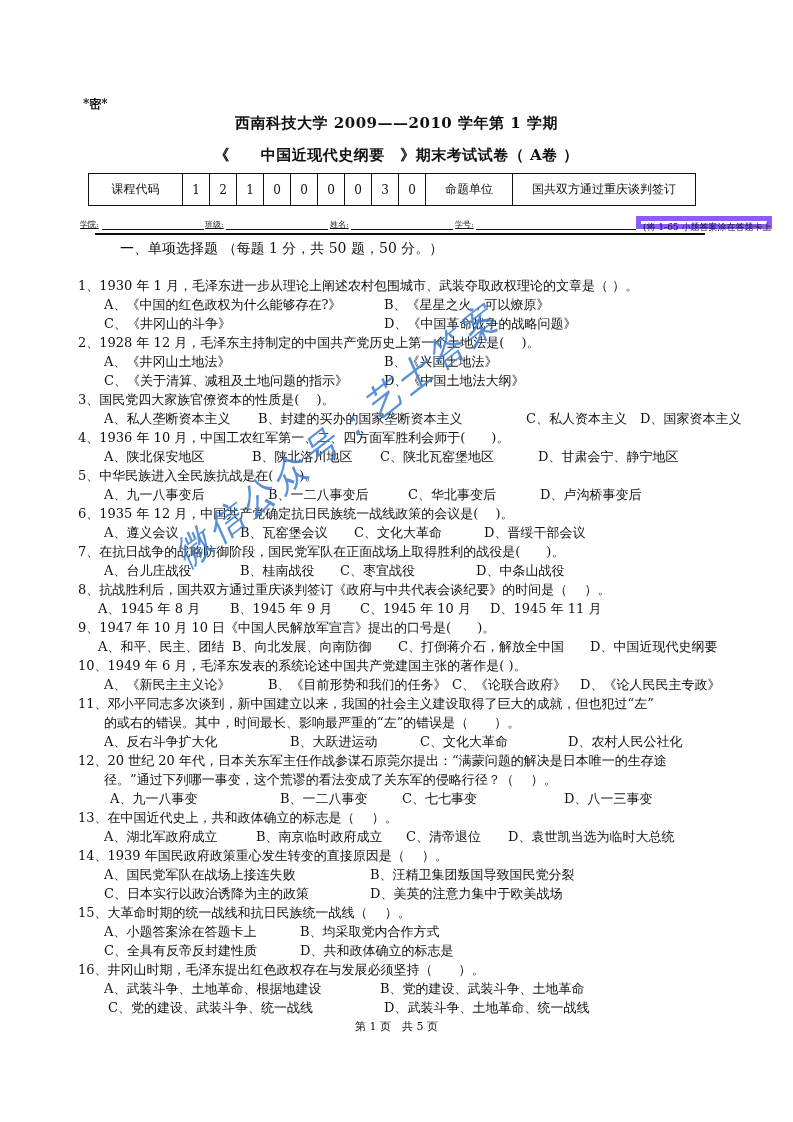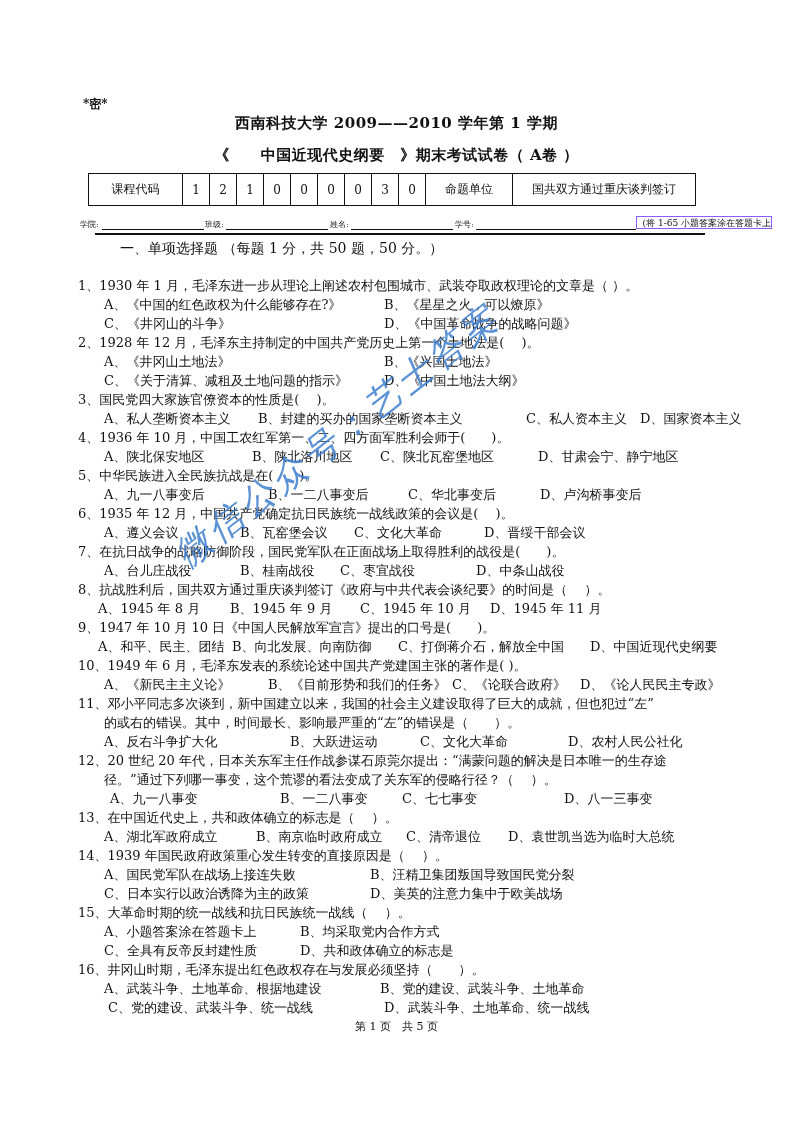--- a/index.html
+++ b/index.html
@@ -5,23 +5,23 @@
   html, body { margin:0; padding:0; background:#ffffff; }
   body { width:793px; height:1122px; position:relative; overflow:hidden;
          font-family:"DejaVu Serif","Liberation Serif",serif; color:#111; }
   .abs { position:absolute; }
   .secret { left:83px; top:96px; font-size:12px; font-weight:bold; }
   .title1 { left:0; width:793px; top:114px; text-align:center; font-size:15px; font-weight:bold; letter-spacing:0.5px; }
   .title2 { left:0; width:793px; top:146px; text-align:center; font-size:15px; font-weight:bold; letter-spacing:0.5px; }
   table.code { position:absolute; left:88px; top:173px; border-collapse:collapse; height:33px; }
   table.code td { border:1.5px solid #111; text-align:center; font-size:12px; padding:0; height:31px; }
   .formline { left:80px; top:216px; width:625px; height:16px; font-size:8px; }
-  .formline span { position:absolute; top:3px; }
+  .formline span { position:absolute; top:3px;text-decoration:underline; }
   .uline { position:absolute; top:13px; border-bottom:1px solid #111; height:0; }
-  .notebox { position:absolute; left:556px; top:0; width:136px; height:13px; border:1px solid #8b5cf6; font-size:9px; line-height:13px; padding-left:2px; box-sizing:border-box; white-space:nowrap;text-align:right; }
+  .notebox { position:absolute; left:556px; top:0; width:136px; height:13px; border:5px solid #8b5cf6; font-size:9px; line-height:13px; padding-left:2px; box-sizing:border-box; white-space:nowrap; }
   .rule { left:95px; top:233px; width:610px; border-top:2px solid #111; }
   .section { left:120px; top:240px; font-size:14px; }
   .q { position:absolute; left:78px; font-size:13px; line-height:19px; white-space:nowrap; }
   .opt { position:absolute; font-size:13px; line-height:19px; white-space:nowrap; }
   .footer { left:0; width:793px; top:1019px; text-align:center; font-size:11px; }
   .wm { position:absolute; left:180px; top:535px; transform-origin:left center; transform:rotate(-38deg);
         font-family:"DejaVu Sans","Liberation Sans",sans-serif; font-size:36px; color:#3f7fd0; opacity:0.85; letter-spacing:4px; font-style:italic; white-space:nowrap; pointer-events:none; }
 </style>
 </head>
 <body>

